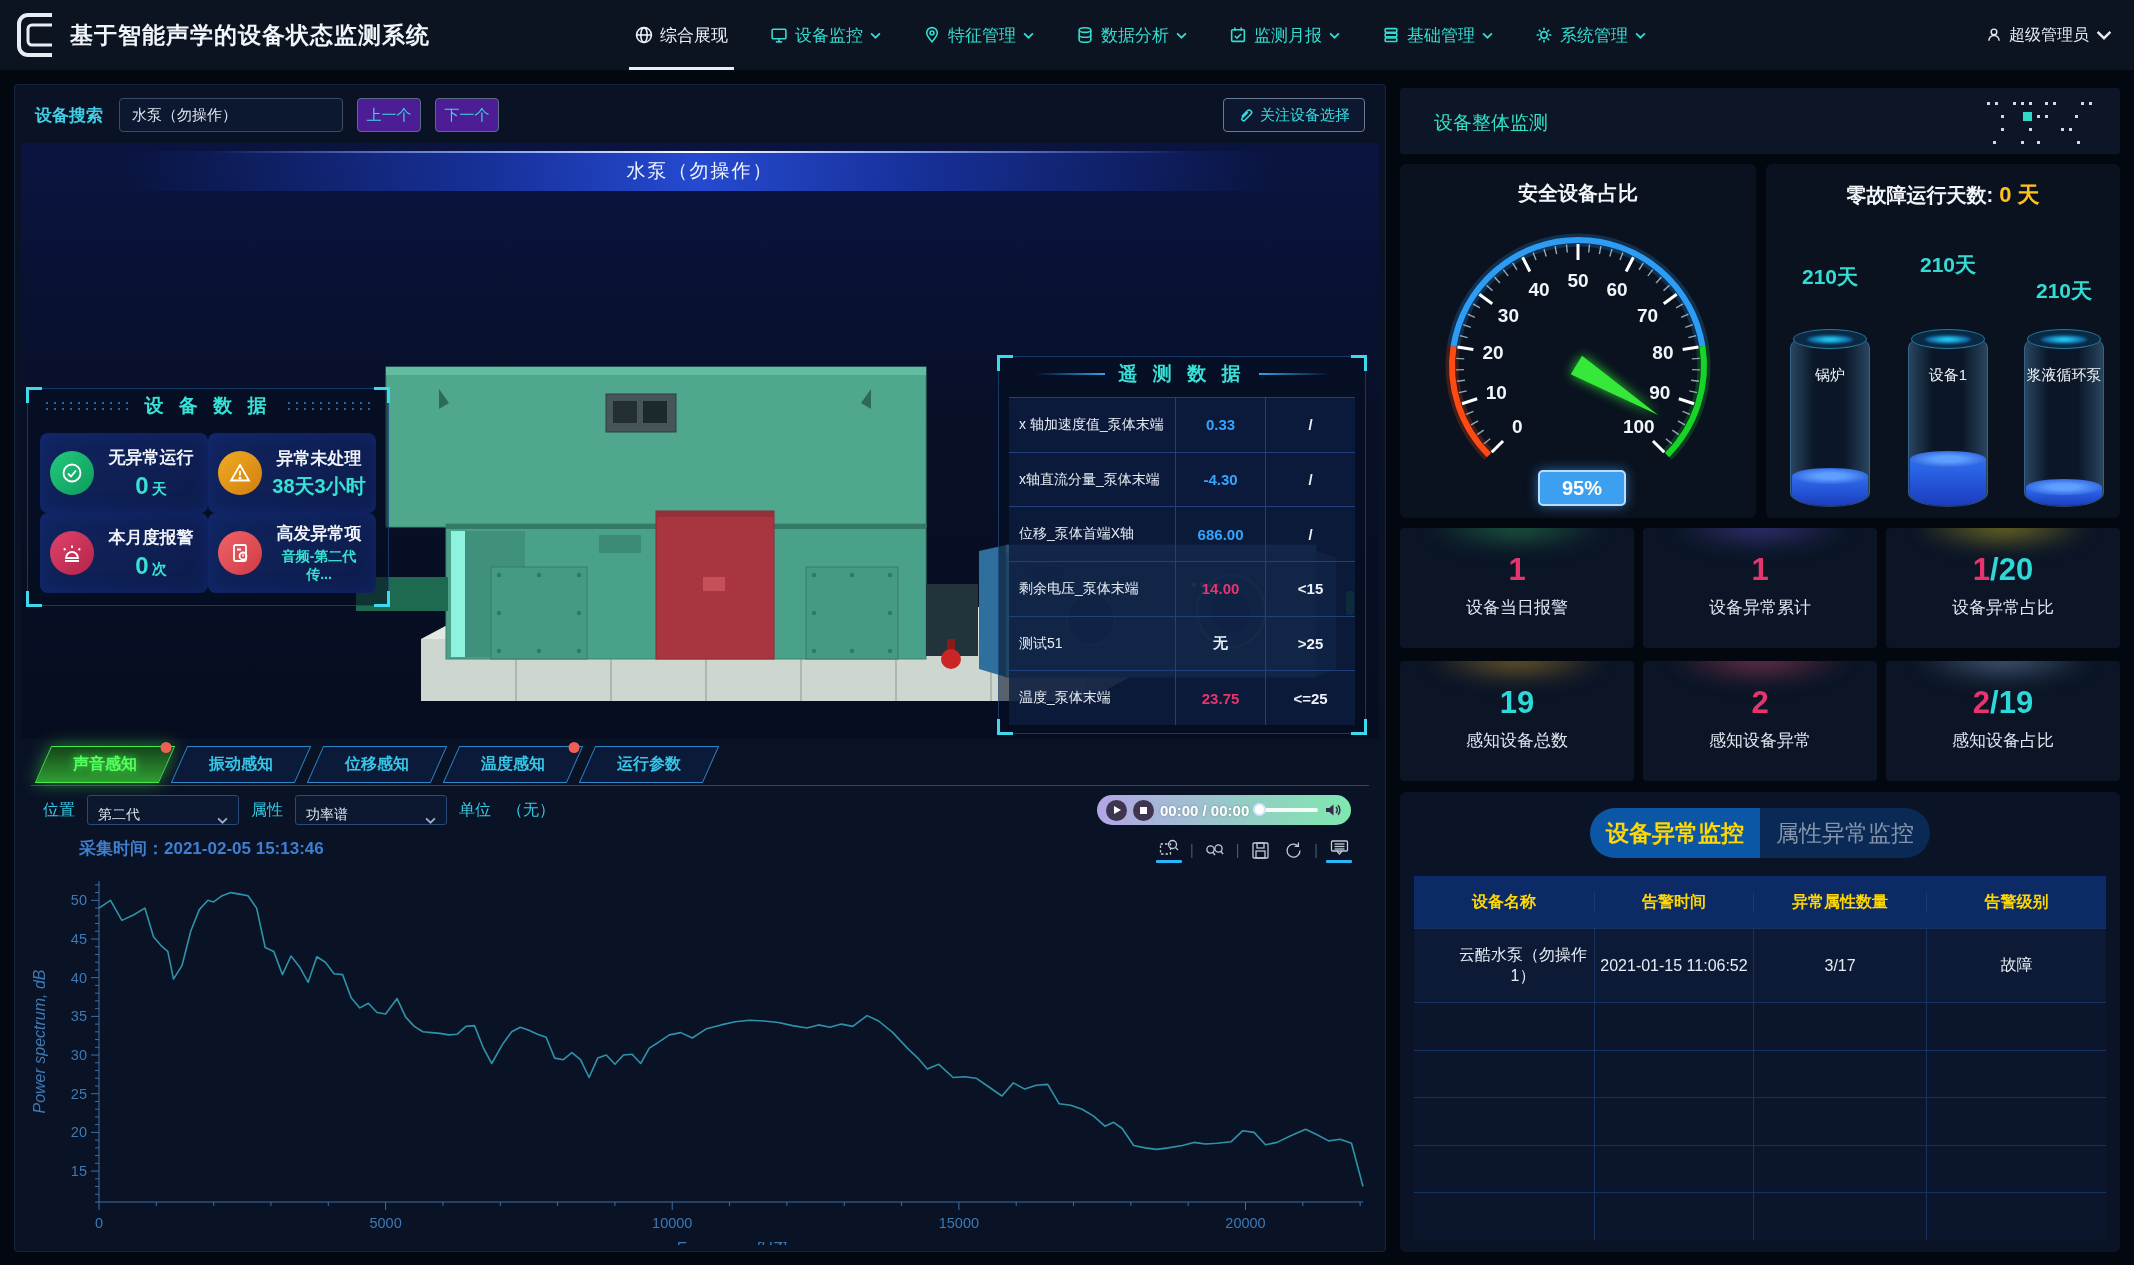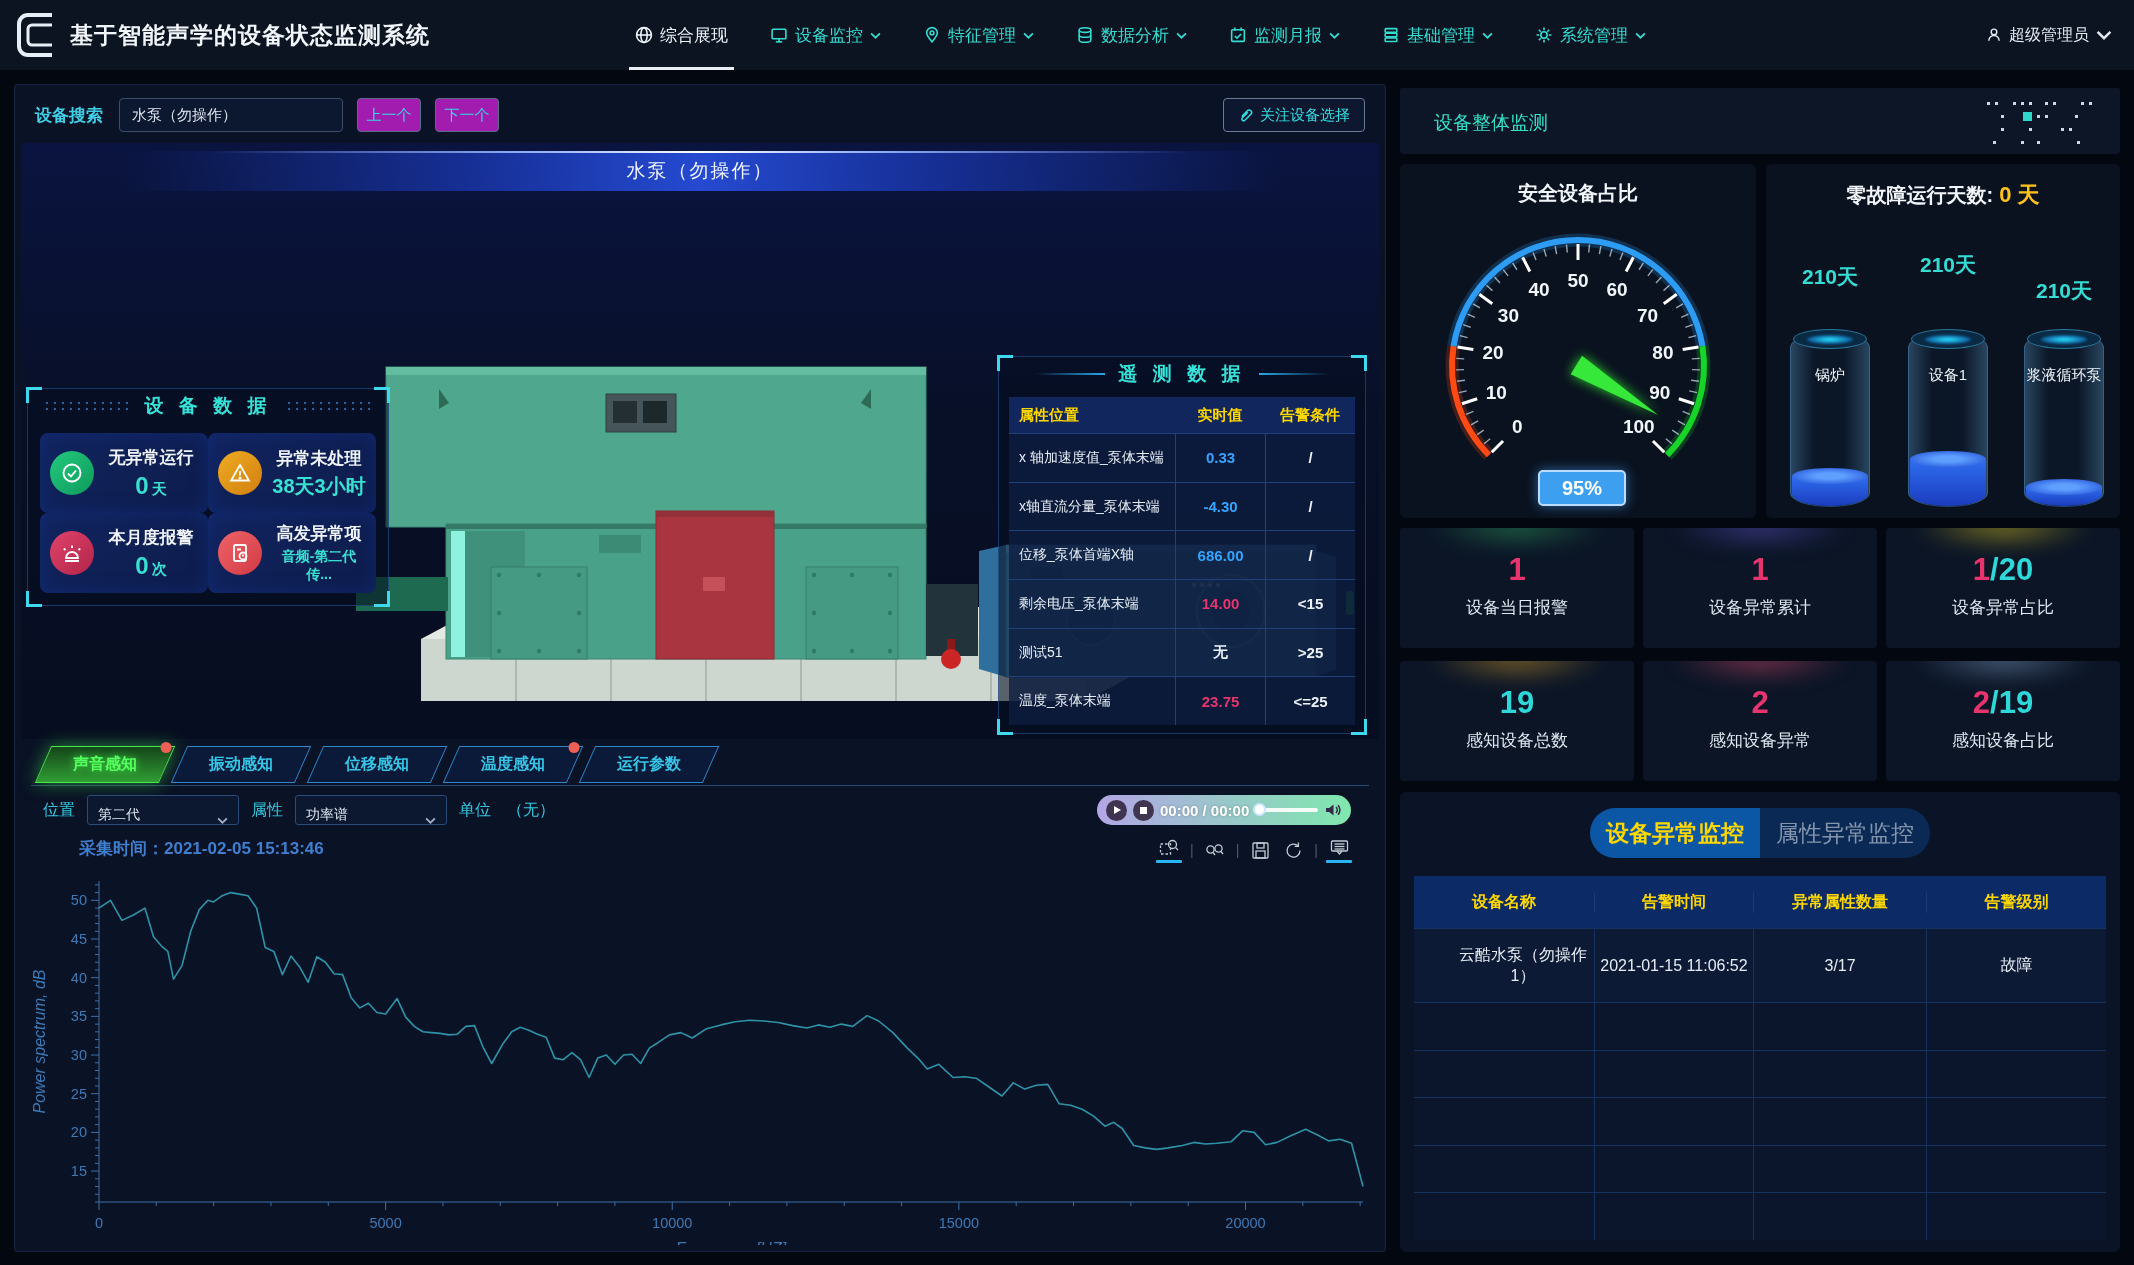--- a/index.html
+++ b/index.html
@@ -17,21 +17,21 @@
   .nav-item.active::after { content:''; position:absolute; left:-6px; right:-6px; bottom:0; height:3px; background:#e9eef4; }
   .user-menu { position:absolute; right:22px; top:0; height:70px; display:flex; align-items:center; gap:7px; color:#e6ebf2; font-size:16px; cursor:pointer; }
   .user-menu svg { width:16px; height:16px; stroke:currentColor; fill:none; stroke-width:1.5; }
 
   
   .left-panel { position:absolute; left:14px; top:84px; width:1372px; height:1168px; background:#0a1226; border:1px solid #16253f; border-radius:3px; }
 
   .search-row { position:absolute; left:20px; top:12px; right:20px; height:36px; display:flex; align-items:center; }
   .search-label { color:#41cfe6; font-size:17px; font-weight:bold; margin-right:16px; }
   .search-input { width:224px; height:34px; background:#0c1730; border:1px solid #3c4c68; border-radius:4px; color:#dfe6ef; font-size:15px; padding:0 12px; font-family:inherit; }
-  .nav-btn { height:34px; width:64px; margin-left:14px; background:#a21caf; border:1px solid #5c6c84; border-radius:4px; color:#35dce0; font-size:15px; cursor:pointer; font-family:inherit; }
+  .nav-btn { height:34px; width:64px; margin-left:14px; background:#4c1d95; border:1px solid #5c6c84; border-radius:4px; color:#35dce0; font-size:15px; cursor:pointer; font-family:inherit; }
   .focus-btn { position:absolute; right:0; height:34px; padding:0 14px; display:flex; align-items:center; gap:7px; background:#0d1830; border:1px solid #6b7a92; border-radius:4px; color:#35dce0; font-size:15px; cursor:pointer; }
   .focus-btn svg { width:15px; height:15px; stroke:currentColor; fill:none; stroke-width:1.6; }
 
   .viewer { position:absolute; left:6px; top:58px; width:1358px; height:596px; border-radius:2px; overflow:hidden;
             background:linear-gradient(180deg,#0a1440 0%,#081028 45%,#070d20 100%); cursor:grab; }
   .viewer-banner { position:absolute; left:50%; transform:translateX(-50%); top:8px; width:1160px; height:40px; display:flex; align-items:center; justify-content:center;
      background:linear-gradient(90deg,transparent 0%, rgba(26,56,178,.75) 30%, rgba(40,80,225,.9) 50%, rgba(26,56,178,.75) 70%, transparent 100%); }
   .viewer-banner::before { content:''; position:absolute; top:0; left:8%; right:8%; height:2px;
      background:linear-gradient(90deg,transparent, #9db8ff 35%, #ffffff 50%, #9db8ff 65%, transparent); }
   .viewer-banner span { color:#f2f6ff; font-size:19px; letter-spacing:2px; }
@@ -418,25 +418,20 @@
       <div class="corner tl"></div>
         <div class="corner tr"></div>
       <div class="corner bl"></div>
         <div class="corner br"></div>
       <div class="frame-title">
         <div class="title-wing"></div>
         <span class="t">遥 测 数 据</span>
         <div class="title-wing rev"></div>
       </div>
       <div class="tele-table">
-        <div class="tele-head">
-          <div class="tc-name">属性位置</div>
-          <div class="tc-val">实时值</div>
-          <div class="tc-cond">告警条件</div>
-        </div>
         <div class="tele-row">
           <div class="tc-name">x 轴加速度值_泵体末端</div>
           <div class="tc-val tele-val val-blue">0.33</div>
           <div class="tc-cond">/</div>
         </div>
         <div class="tele-row">
           <div class="tc-name">x轴直流分量_泵体末端</div>
           <div class="tc-val tele-val val-blue">-4.30</div>
           <div class="tc-cond">/</div>
         </div>

